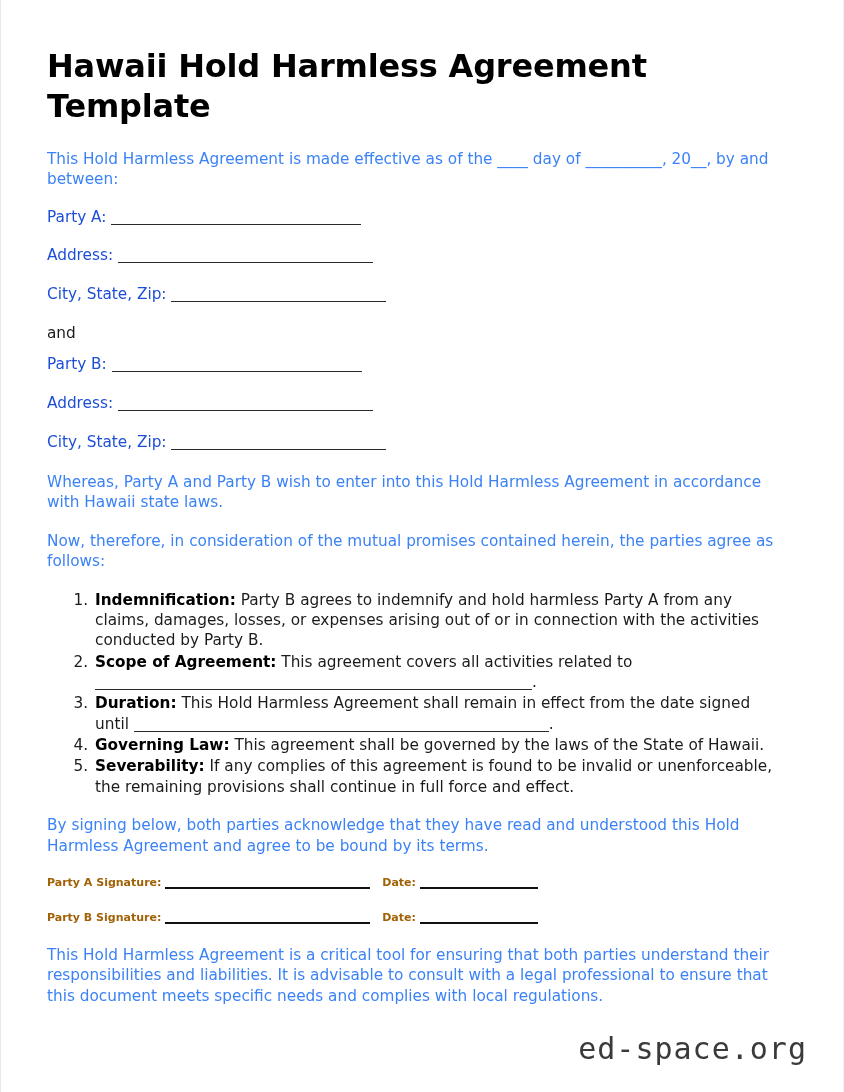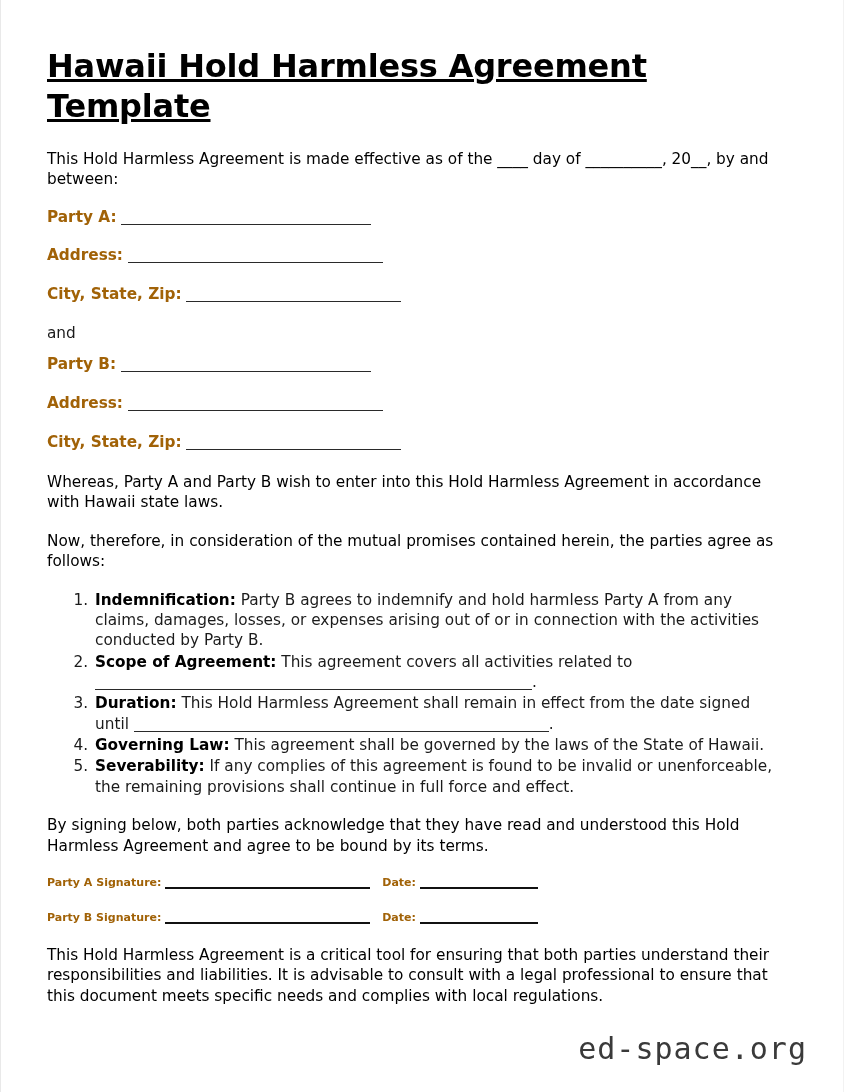--- a/index.html
+++ b/index.html
@@ -28,39 +28,38 @@
   }
 
   h1.doc-title {
     font-size: 32px;
     line-height: 1.26;
     font-weight: bold;
     letter-spacing: -0.2px;
     margin: 0 0 22px 0;
     color: #000;
     max-width: 660px;
-    text-decoration: underline;
   }
 
   p.para {
     font-size: 15.3px;
     line-height: 1.34;
     margin: 12px 0 18px 0;
-    color: #000000;
+    color: #3b82f6;
   }
 
   .field-row {
     font-size: 15.3px;
     line-height: 1.3;
     margin: 0 0 19px 0;
     white-space: nowrap;
   }
   .field-label {
-    font-weight: bold;
-    color: #a16207;
+    font-weight: normal;
+    color: #1d4ed8;
   }
   .blank {
     display: inline-block;
     border-bottom: 1.6px solid #2a2a2a;
     vertical-align: -3px;
     height: 13px;
   }
   .blank.w-party { width: 250px; }
   .blank.w-address { width: 255px; }
   .blank.w-citystatezip { width: 215px; }

